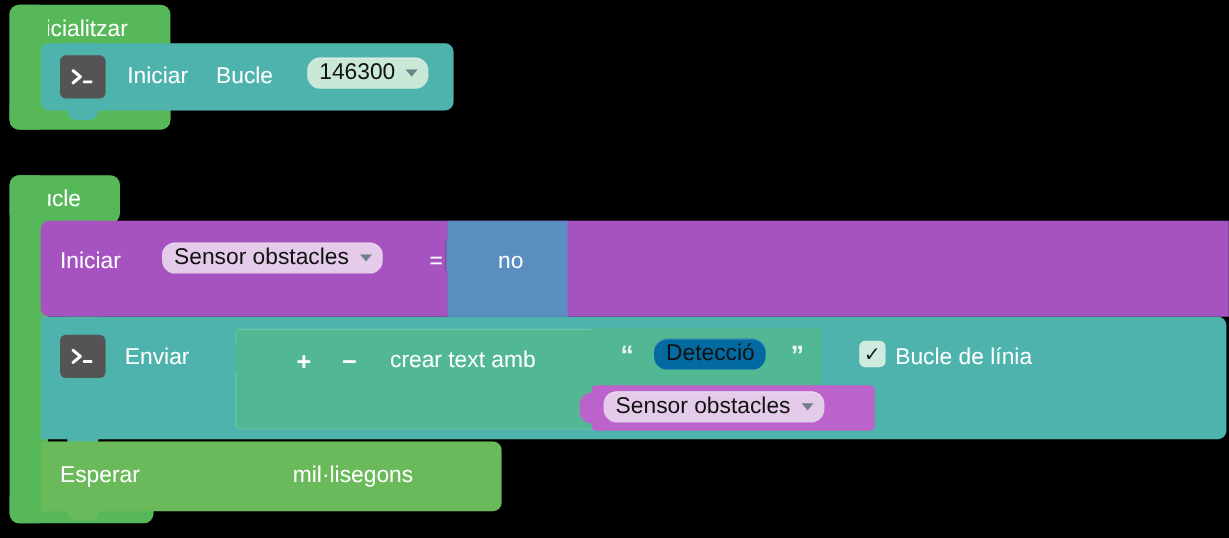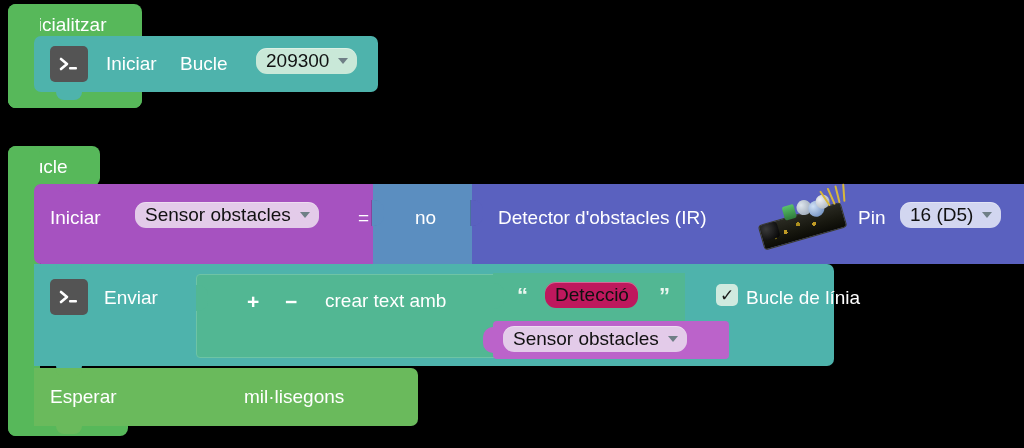--- a/index.html
+++ b/index.html
@@ -113,21 +113,21 @@
       <svg width="24" height="18" viewBox="0 0 24 18" aria-hidden="true">
         <path d="M4 4 L10 9 L4 14" stroke="#ffffff" stroke-width="2.6" fill="none" stroke-linecap="round" stroke-linejoin="round"></path>
         <rect x="12" y="12" width="8" height="2.4" rx="1" fill="#ffffff"></rect>
       </svg>
     </div>
 
     <span class="lbl" style="position:absolute;left:72px;top:18px;">Iniciar</span>
     <span class="lbl" style="position:absolute;left:146px;top:18px;">Bucle</span>
 
     <div class="pill" style="position:absolute;left:222px;top:12px;background:#c9e8d8;">
-      <span>209300</span>
+      <span>146300</span>
       <i class="caret"></i>
     </div>
   </div>
 
   <div class="blk hat" style="left:8px;top:146px;width:92px;height:40px;background:#57b85a;border-radius:8px;">
     <span class="hat-title" style="left:12px;top:10px;">Bucle</span>
   </div>
   <div class="blk" style="left:8px;top:146px;width:32px;height:290px;background:#57b85a;border-radius:8px;"></div>
   <div class="blk" style="left:8px;top:414px;width:120px;height:22px;background:#57b85a;border-bottom-left-radius:8px;border-bottom-right-radius:8px;"></div>
 
@@ -142,49 +142,22 @@
     </div>
 
     <span class="lbl" style="position:absolute;left:324px;top:24px;">=</span>
   </div>
 
   <div class="blk" style="left:373px;top:184px;width:100px;height:80px;background:#5b8ec0;">
     <div class="tab-left" style="top:16px;background:#5b8ec0;box-shadow:-1px 0 0 rgba(0,0,0,.18);"></div>
     <span class="lbl" style="position:absolute;left:42px;top:24px;">no</span>
   </div>
 
-  <div class="blk" style="left:472px;top:184px;width:552px;height:80px;background:#5a61bf;">
-    <div class="tab-left" style="top:16px;background:#5a61bf;box-shadow:-1px 0 0 rgba(0,0,0,.18);"></div>
-
-    <span class="lbl" style="position:absolute;left:26px;top:24px;">Detector d'obstacles (IR)</span>
-
-    <div class="sensor" style="left:286px;top:14px;width:96px;height:44px;">
-      <div class="pcb"></div>
-      <div class="blackcap"></div>
-      <div class="trim"></div>
-      <div class="dome dome-a"></div>
-      <div class="dome dome-b"></div>
-      <div class="dome dome-c"></div>
-      <div class="pins">
-          <i></i>
-          <i></i>
-          <i></i>
-          <i></i>
-        </div>
-    </div>
-
-    <span class="lbl" style="position:absolute;left:386px;top:24px;">Pin</span>
-
-    <div class="pill" style="position:absolute;left:428px;top:18px;background:#d2d6f0;">
-      <span>16 (D5)</span>
-      <i class="caret"></i>
-    </div>
-  </div>
-
-  <div class="blk" style="left:34px;top:264px;width:800px;height:102px;background:#4eb3ac;border-radius:0 7px 7px 0;">
+
+  <div class="blk" style="left:34px;top:264px;width:988px;height:102px;background:#4eb3ac;border-radius:0 7px 7px 0;">
     <div class="notch" style="background:#4eb3ac;"></div>
     <div class="notch-dn" style="background:#4eb3ac;"></div>
 
     <div class="term" style="left:16px;top:15px;">
       <svg width="24" height="18" viewBox="0 0 24 18" aria-hidden="true">
         <path d="M4 4 L10 9 L4 14" stroke="#ffffff" stroke-width="2.6" fill="none" stroke-linecap="round" stroke-linejoin="round"></path>
         <rect x="12" y="12" width="8" height="2.4" rx="1" fill="#ffffff"></rect>
       </svg>
     </div>
 
@@ -194,21 +167,21 @@
       <div class="tab-left" style="top:10px;background:#52b793;"></div>
 
       <span class="plusminus" style="position:absolute;left:50px;top:16px;">+</span>
       <span class="plusminus" style="position:absolute;left:88px;top:16px;">−</span>
 
       <span class="lbl" style="position:absolute;left:128px;top:16px;">crear text amb</span>
 
       <div class="blk" style="left:296px;top:-2px;width:192px;height:48px;background:#52b793;">
         <div class="tab-left" style="top:10px;background:#52b793;"></div>
         <span class="quote" style="position:absolute;left:24px;top:12px;">“</span>
-        <div class="pill" style="position:absolute;left:52px;top:9px;background:#be185d;">
+        <div class="pill" style="position:absolute;left:52px;top:9px;background:#0369a1;">
           <span>Detecció</span>
         </div>
         <span class="quote" style="position:absolute;left:166px;top:12px;">”</span>
       </div>
 
       <div class="blk" style="left:296px;top:46px;width:236px;height:38px;background:#bb63ca;border-radius:4px;">
         <div class="tab-left" style="top:6px;left:-10px;width:13px;height:26px;background:#bb63ca;border-radius:10px 0 0 10px;"></div>
         <div class="pill" style="position:absolute;left:10px;top:5px;background:#e3cbe9;">
           <span>Sensor obstacles</span>
           <i class="caret"></i>

